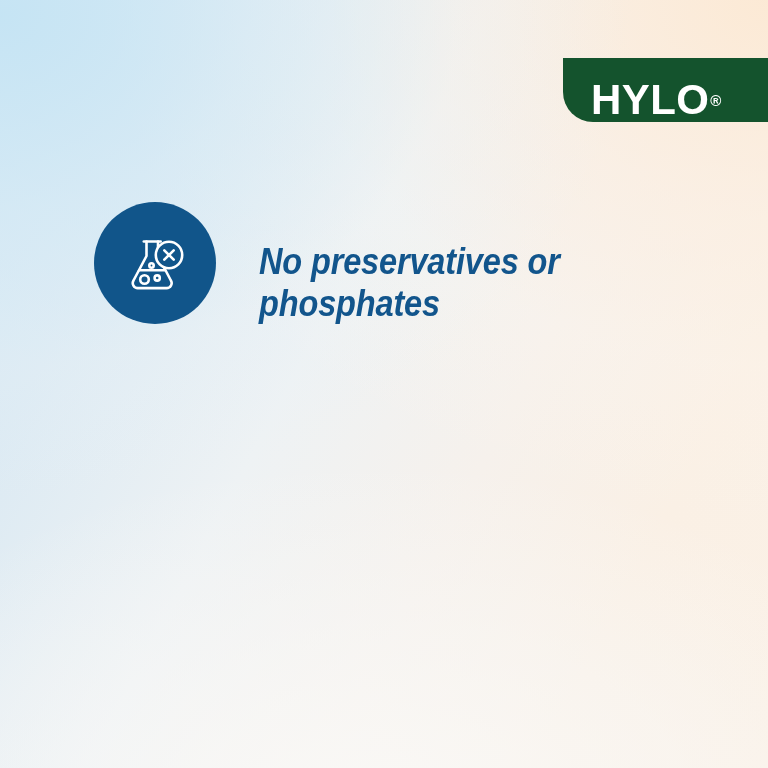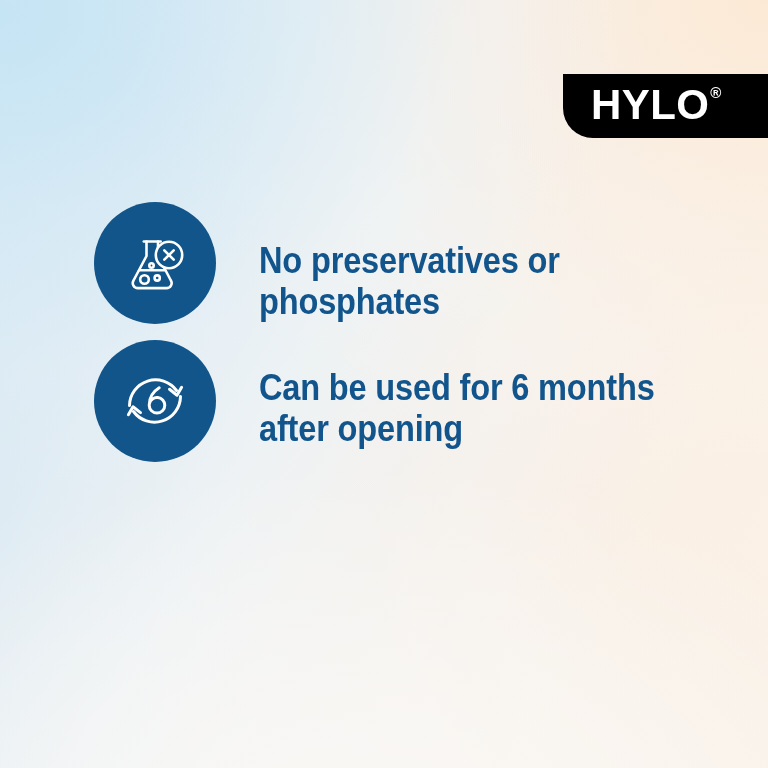--- a/index.html
+++ b/index.html
@@ -56,28 +56,28 @@
     inset: 0;
     background: radial-gradient(95% 60% at 48% 108%,
                 rgba(250,249,247,0.95) 0%,
                 rgba(248,248,247,0.5) 45%,
                 rgba(255,255,255,0.0) 80%);
   }
 
   
   .logo-bar {
     position: absolute;
-    top: 74px;
+    top: 58px;
     left: 563px;
     width: 205px;
     height: 64px;
-    background: #000000;
+    background: #14532d;
     border-bottom-left-radius: 30px;
     display: flex;
-    align-items: center;
+    align-items: flex-end;
     justify-content: flex-start;
     padding-left: 28px;
     box-sizing: border-box;
   }
   .logo-word {
     color: #ffffff;
     font-family: "Liberation Sans", sans-serif;
     font-weight: bold;
     font-size: 42px;
     letter-spacing: 0.4px;
@@ -99,21 +99,22 @@
   
   .features {
     position: absolute;
     top: 202px;
     left: 94px;
     width: 640px;
   }
   .feature {
     position: relative;
     display: flex;
-    align-items: center;
+    align-items: flex-end;
+    font-style: italic;
   }
   .feature.f1 { margin-top: 0; }
   .feature.f2 { margin-top: 16px; }
   .feature.f3 { margin-top: 48px; }
 
   .icon-circle {
     flex: 0 0 auto;
     width: 122px;
     height: 122px;
     border-radius: 50%;
@@ -173,36 +174,16 @@
             <circle cx="30.5" cy="36.5" r="2.2"></circle>
 
             <circle cx="48" cy="26" r="13.2" fill="#11558a"></circle>
             <path d="M43.3 21.3 L52.7 30.7 M52.7 21.3 L43.3 30.7"></path>
           </svg>
         </span>
       </div>
       <div class="feature-text">No preservatives or phosphates</div>
     </div>
 
-    <div class="feature f2">
-      <div class="icon-circle">
-        <span>
-          <svg width="72" height="72" viewBox="0 0 72 72" fill="none" stroke="#ffffff" stroke-width="3" stroke-linecap="round" stroke-linejoin="round">
-
-            <path d="M10.5 40.5 A26 26 0 0 1 57.5 25.5"></path>
-
-            <path d="M61.5 31.5 A26 26 0 0 1 14.5 46.5"></path>
-
-            <path d="M50.5 24.3 L58 30.2 L62.6 22.2"></path>
-
-            <path d="M21.5 47.6 L14 41.8 L9.4 49.8"></path>
-
-            <path d="M40.2 22.8 C34.2 26.5 30.2 32.4 30.2 40.2 a7.8 7.8 0 0 0 15.6 0 a7.8 7.8 0 0 0 -15.4 -1.6"></path>
-          </svg>
-        </span>
-      </div>
-      <div class="feature-text">Can be used for 6 months
-after opening</div>
-    </div>
 
 
   </div>
 </div>
 
 </body></html>

